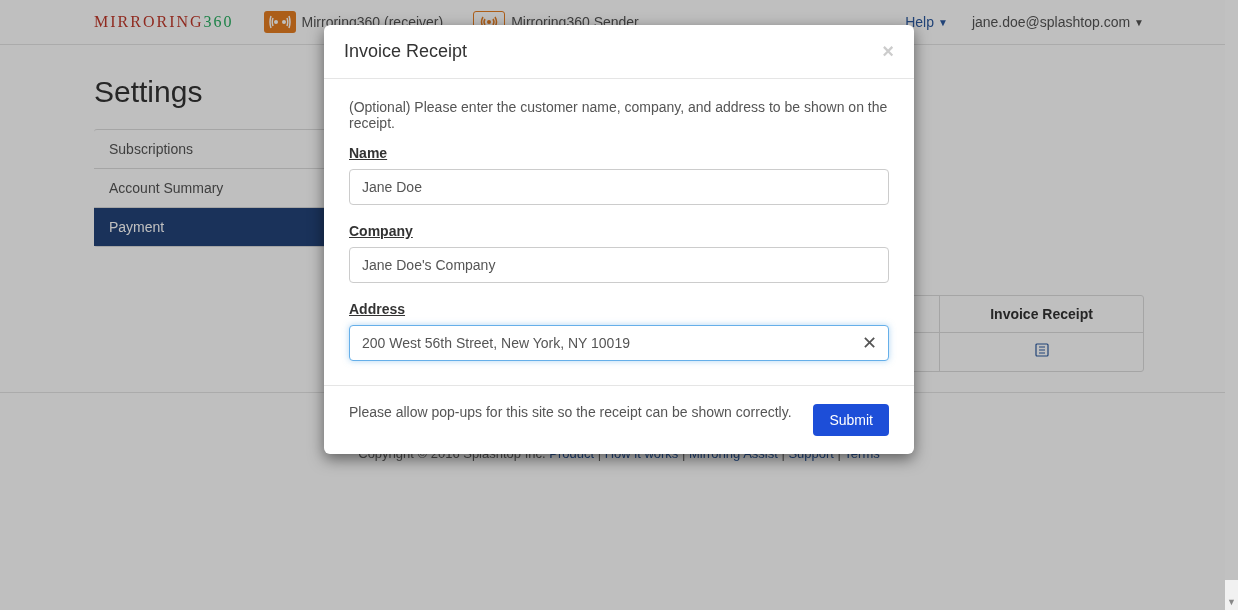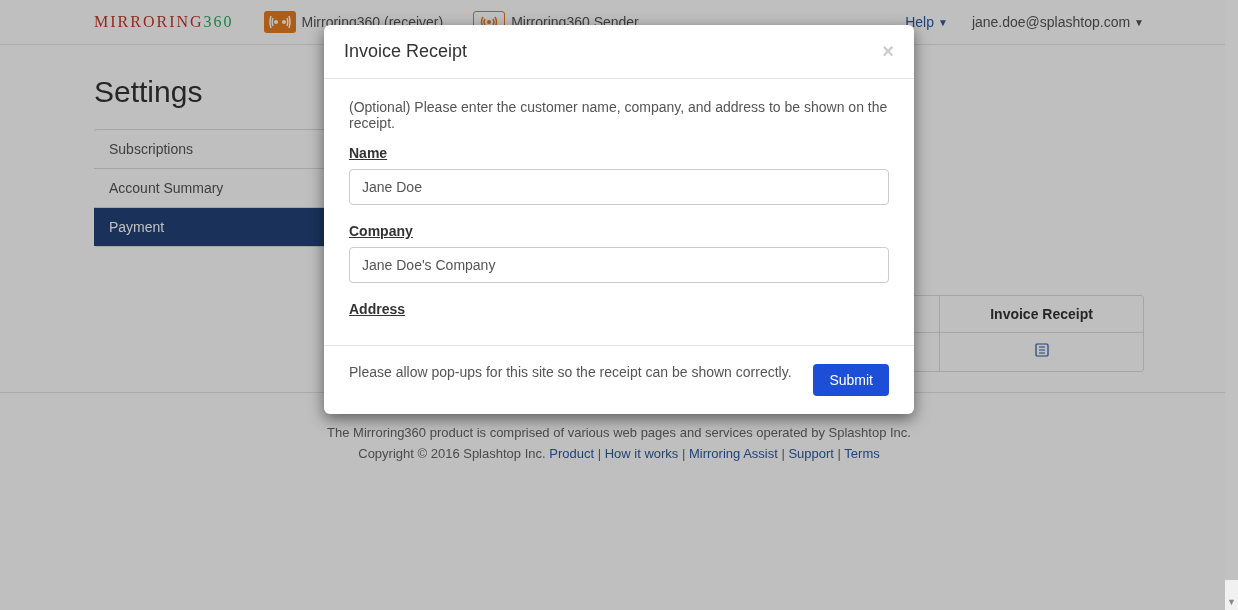--- a/index.html
+++ b/index.html
@@ -434,19 +434,23 @@
     <div class="form-group">
       <label class="form-label">Name</label>
       <input type="text" class="form-input" value="Jane Doe" style="">
     </div>
     <div class="form-group">
       <label class="form-label">Company</label>
       <input type="text" class="form-input" value="Jane Doe's Company" style="">
     </div>
     <div class="form-group" style="margin-bottom:4px;">
       <label class="form-label">Address</label>
+      <div class="input-with-clear">
+        <input type="text" class="form-input focused" style="padding-right: 36px;" value="200 West 56th Street, New York, NY 10019">
+        <span class="clear-x">✕</span>
+      </div>
     </div>
   </div>
   <div class="modal-footer">
     <div class="popup-note">Please allow pop-ups for this site so the receipt can be shown correctly.</div>
     <button class="submit-btn">Submit</button>
   </div>
 </div>
 
 </body></html>

